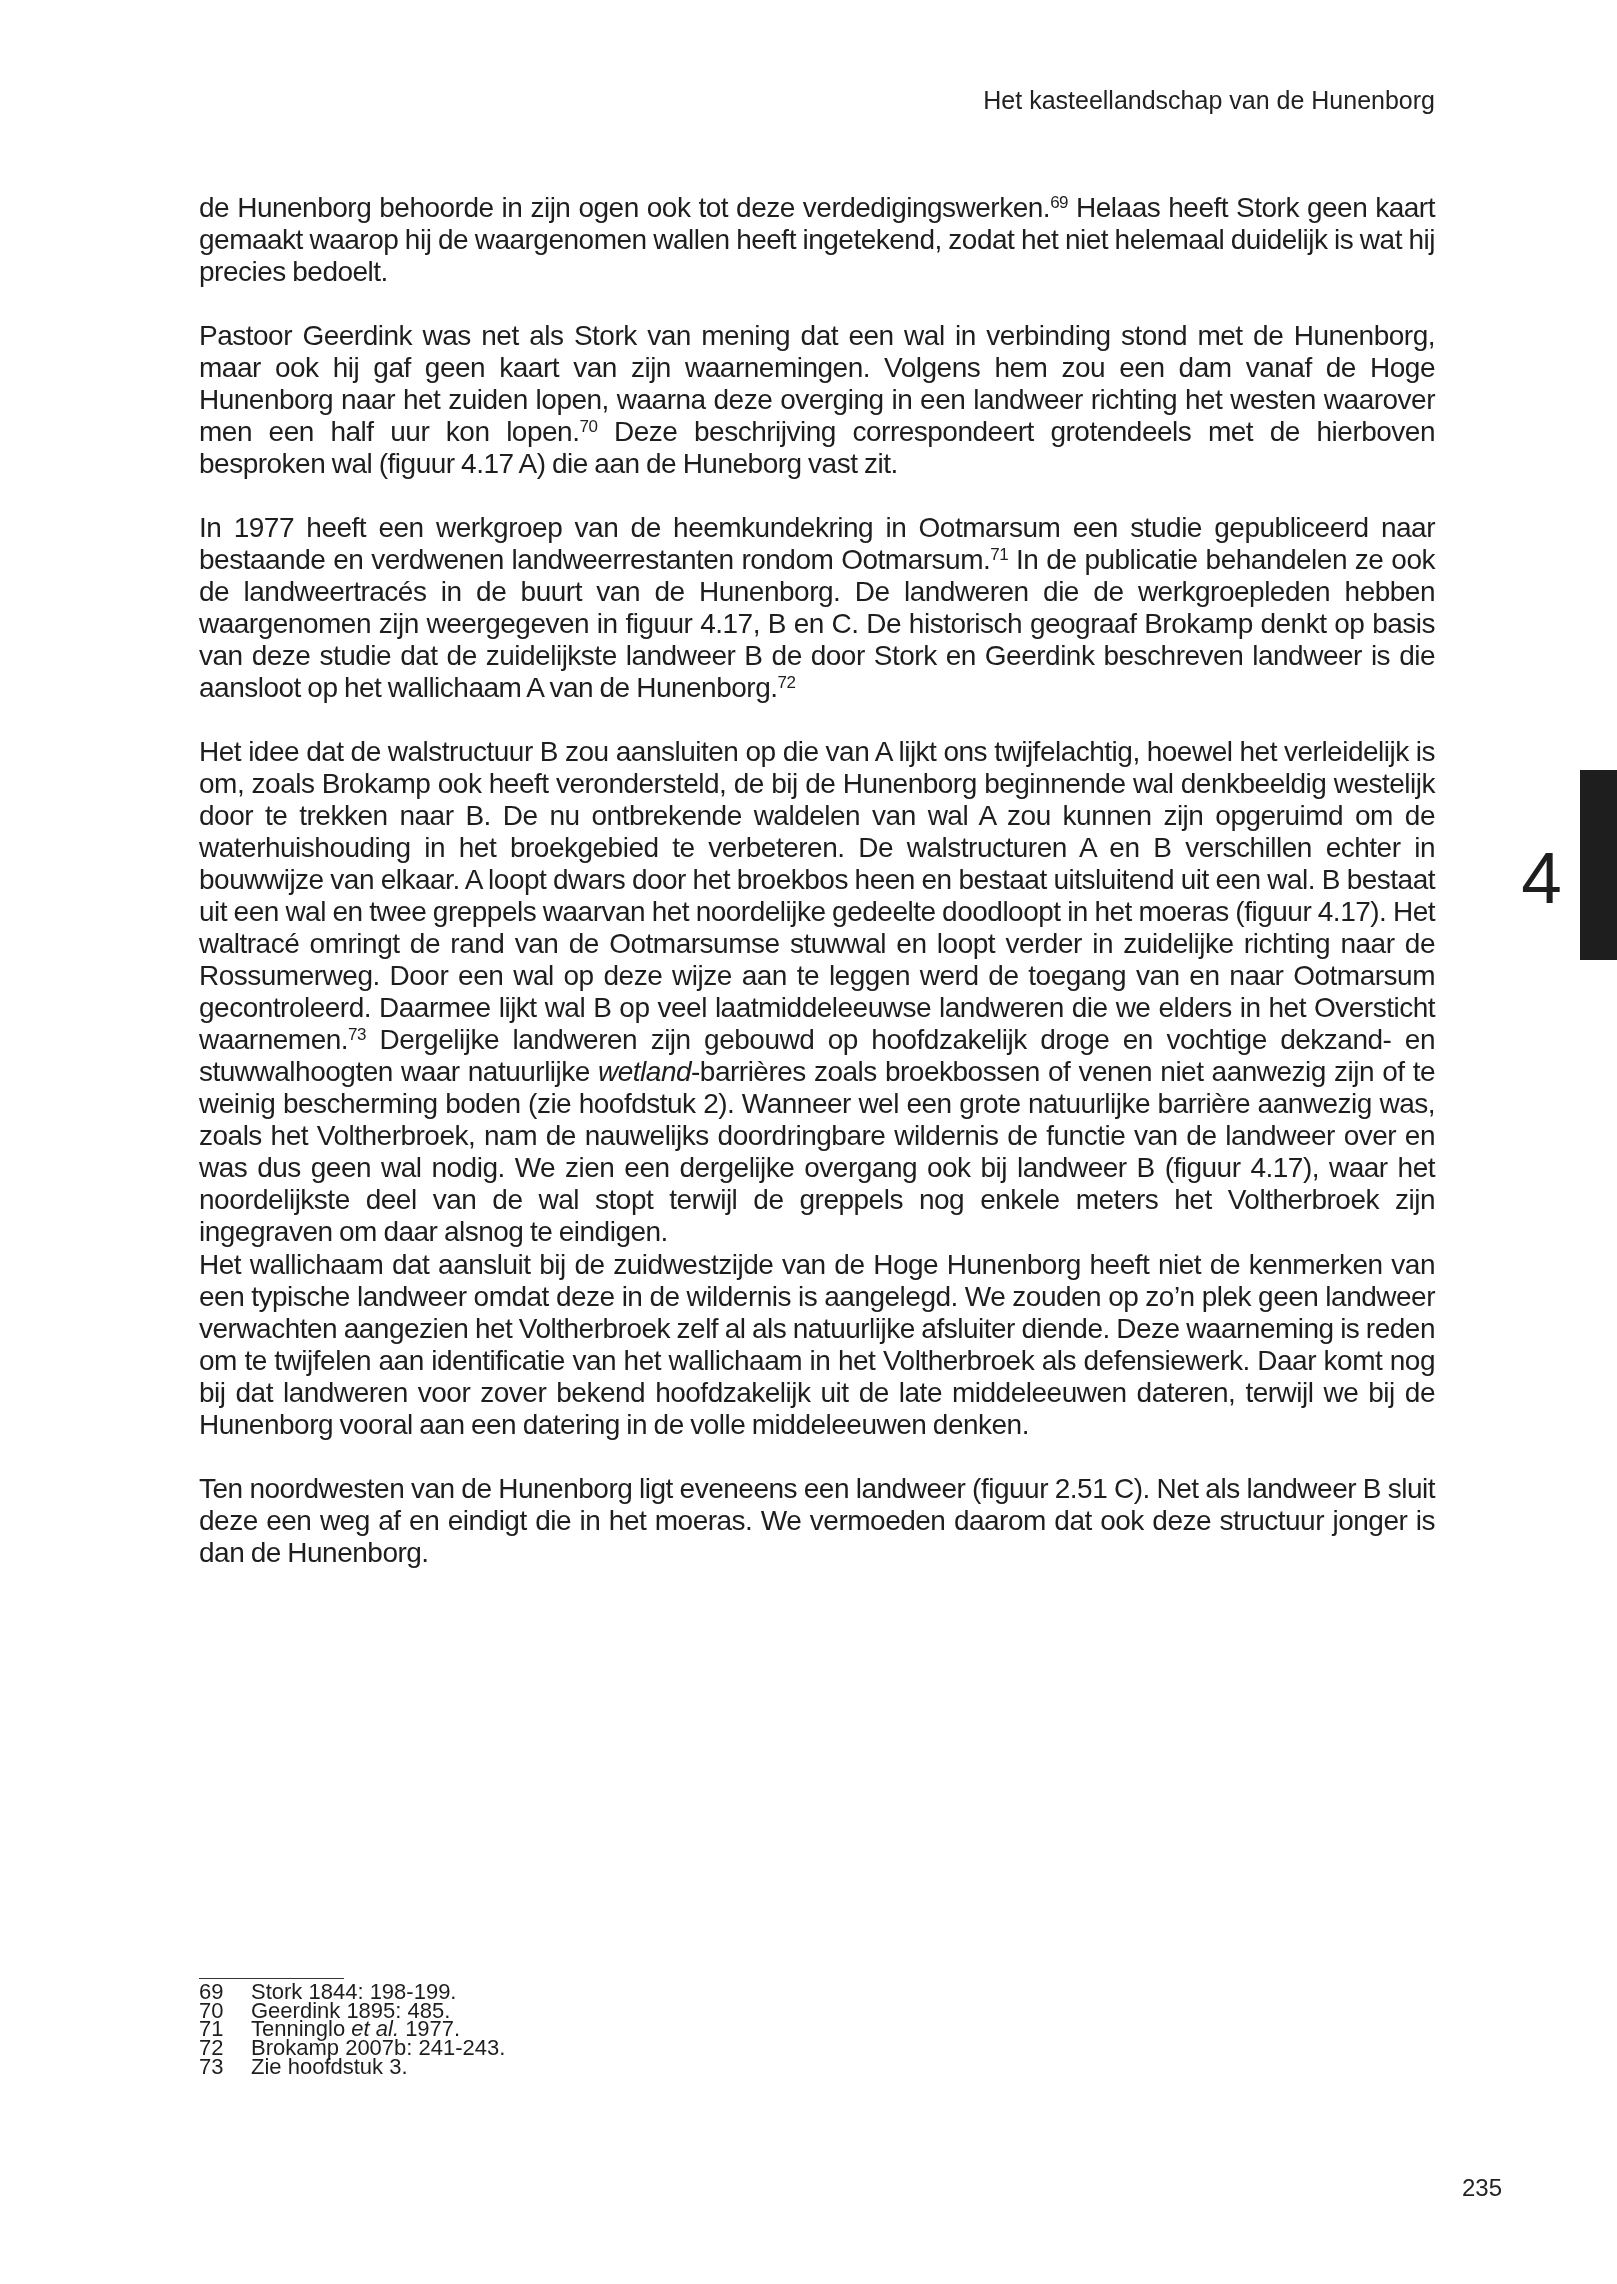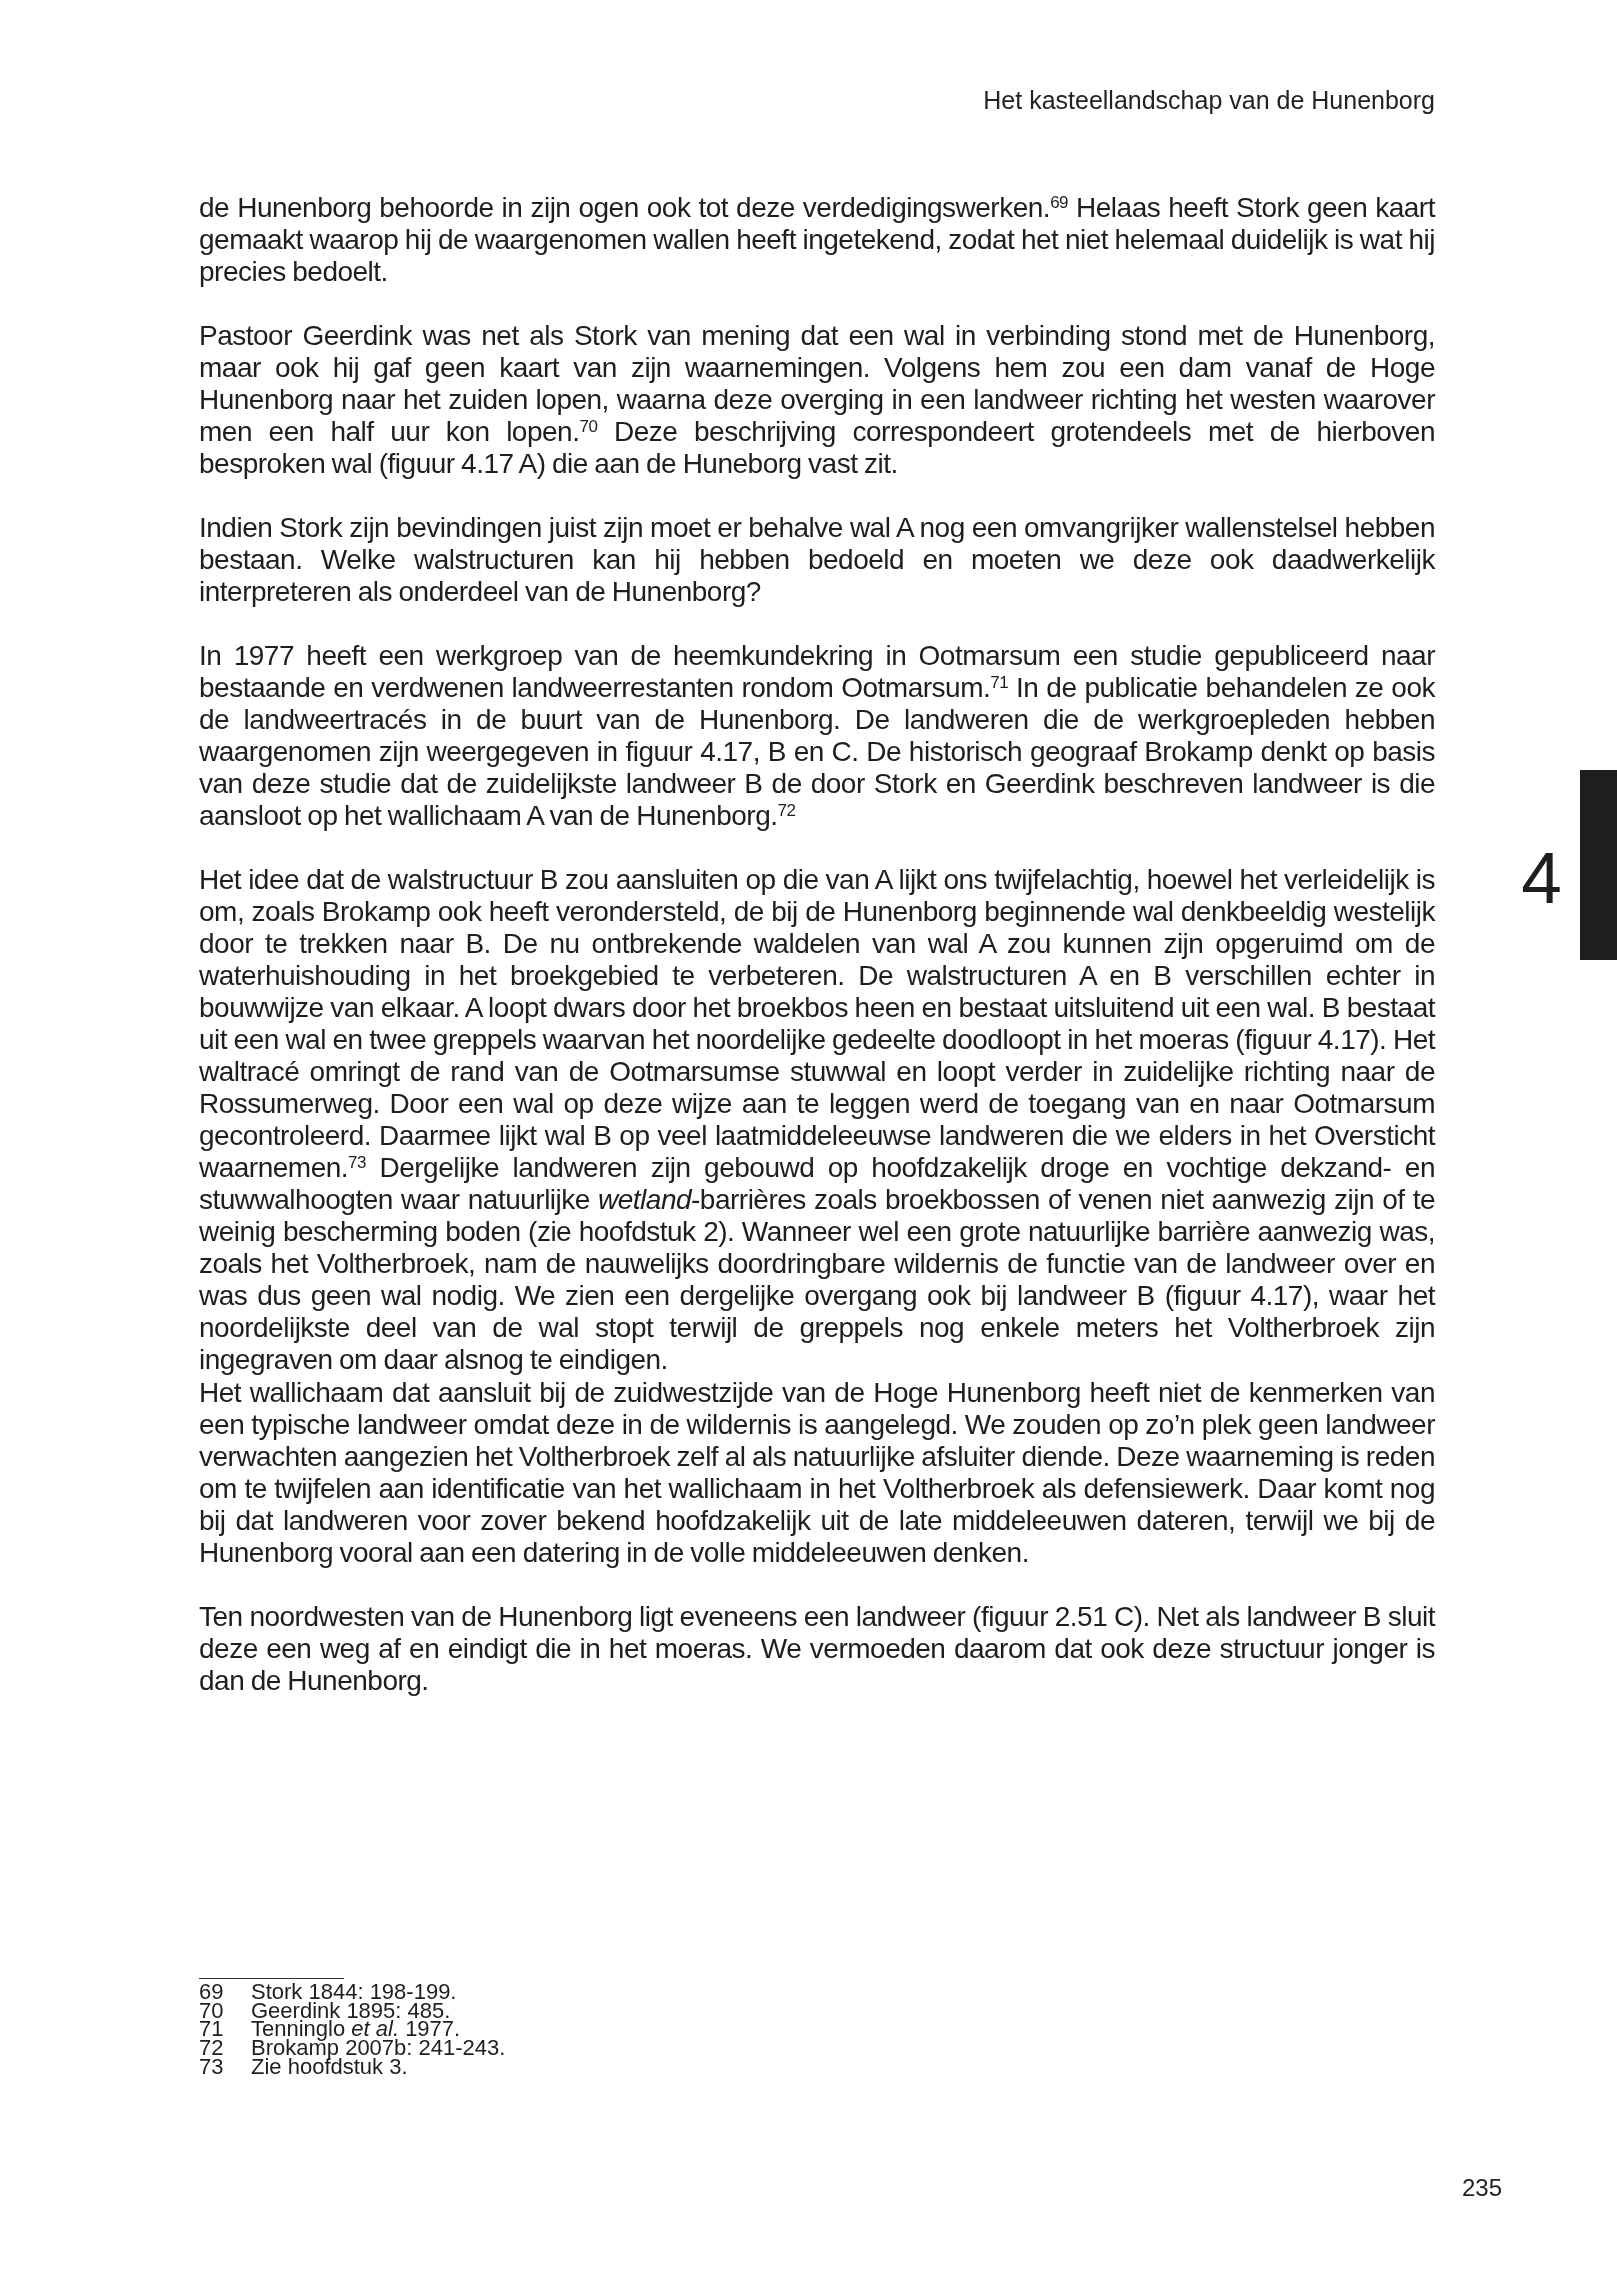--- a/index.html
+++ b/index.html
@@ -48,21 +48,20 @@
 <body>
 
 <div class="running-head">Het kasteellandschap van de Hunenborg</div>
 
 <div class="chapter-tab"></div>
 <div class="chapter-number">4</div>
 
 <div class="body-text" id="body-text">
     <p><span>de Hunenborg behoorde in zijn ogen ook tot deze verdedigingswerken.</span><sup>69</sup><span> Helaas heeft Stork geen kaart gemaakt waarop hij de waargenomen wallen heeft ingetekend, zodat het niet helemaal duidelijk is wat hij precies bedoelt.</span></p>
     <p><span>Pastoor Geerdink was net als Stork van mening dat een wal in verbinding stond met de Hunenborg, maar ook hij gaf geen kaart van zijn waarnemingen. Volgens hem zou een dam vanaf de Hoge Hunenborg naar het zuiden lopen, waarna deze overging in een landweer richting het westen waarover men een half uur kon lopen.</span><sup>70</sup><span> Deze beschrijving correspondeert grotendeels met de hierboven besproken wal (figuur 4.17 A) die aan de Huneborg vast zit.</span></p>
-    <p><span>Indien Stork zijn bevindingen juist zijn moet er behalve wal A nog een omvangrijker wallenstelsel hebben bestaan. Welke walstructuren kan hij hebben bedoeld en moeten we deze ook daadwerkelijk interpreteren als onderdeel van de Hunenborg?</span></p>
     <p><span>In 1977 heeft een werkgroep van de heemkundekring in Ootmarsum een studie gepubliceerd naar bestaande en verdwenen landweerrestanten rondom Ootmarsum.</span><sup>71</sup><span> In de publicatie behandelen ze ook de landweertracés in de buurt van de Hunenborg. De landweren die de werkgroepleden hebben waargenomen zijn weergegeven in figuur 4.17, B en C. De historisch geograaf Brokamp denkt op basis van deze studie dat de zuidelijkste landweer B de door Stork en Geerdink beschreven landweer is die aansloot op het wallichaam A van de Hunenborg.</span><sup>72</sup></p>
     <p class="tight"><span>Het idee dat de walstructuur B zou aansluiten op die van A lijkt ons twijfelachtig, hoewel het verleidelijk is om, zoals Brokamp ook heeft verondersteld, de bij de Hunenborg beginnende wal denkbeeldig westelijk door te trekken naar B. De nu ontbrekende waldelen van wal A zou kunnen zijn opgeruimd om de waterhuishouding in het broekgebied te verbeteren. De walstructuren A en B verschillen echter in bouwwijze van elkaar. A loopt dwars door het broekbos heen en bestaat uitsluitend uit een wal. B bestaat uit een wal en twee greppels waarvan het noordelijke gedeelte doodloopt in het moeras (figuur 4.17). Het waltracé omringt de rand van de Ootmarsumse stuwwal en loopt verder in zuidelijke richting naar de Rossumerweg. Door een wal op deze wijze aan te leggen werd de toegang van en naar Ootmarsum gecontroleerd. Daarmee lijkt wal B op veel laatmiddeleeuwse landweren die we elders in het Oversticht waarnemen.</span><sup>73</sup><span> Dergelijke landweren zijn gebouwd op hoofdzakelijk droge en vochtige dekzand- en stuwwalhoogten waar natuurlijke </span><em>wetland</em><span>-barrières zoals broekbossen of venen niet aanwezig zijn of te weinig bescherming boden (zie hoofdstuk 2). Wanneer wel een grote natuurlijke barrière aanwezig was, zoals het Voltherbroek, nam de nauwelijks doordringbare wildernis de functie van de landweer over en was dus geen wal nodig. We zien een dergelijke overgang ook bij landweer B (figuur 4.17), waar het noordelijkste deel van de wal stopt terwijl de greppels nog enkele meters het Voltherbroek zijn ingegraven om daar alsnog te eindigen.</span></p>
     <p><span>Het wallichaam dat aansluit bij de zuidwestzijde van de Hoge Hunenborg heeft niet de kenmerken van een typische landweer omdat deze in de wildernis is aangelegd. We zouden op zo’n plek geen landweer verwachten aangezien het Voltherbroek zelf al als natuurlijke afsluiter diende. Deze waarneming is reden om te twijfelen aan identificatie van het wallichaam in het Voltherbroek als defensiewerk. Daar komt nog bij dat landweren voor zover bekend hoofdzakelijk uit de late middeleeuwen dateren, terwijl we bij de Hunenborg vooral aan een datering in de volle middeleeuwen denken.</span></p>
     <p><span>Ten noordwesten van de Hunenborg ligt eveneens een landweer (figuur 2.51 C). Net als landweer B sluit deze een weg af en eindigt die in het moeras. We vermoeden daarom dat ook deze structuur jonger is dan de Hunenborg.</span></p>
   </div>
 
 <div class="footnote-rule"></div>
 <ul class="footnotes" id="footnotes">
     <li>
       <span class="fn-num">69</span>

